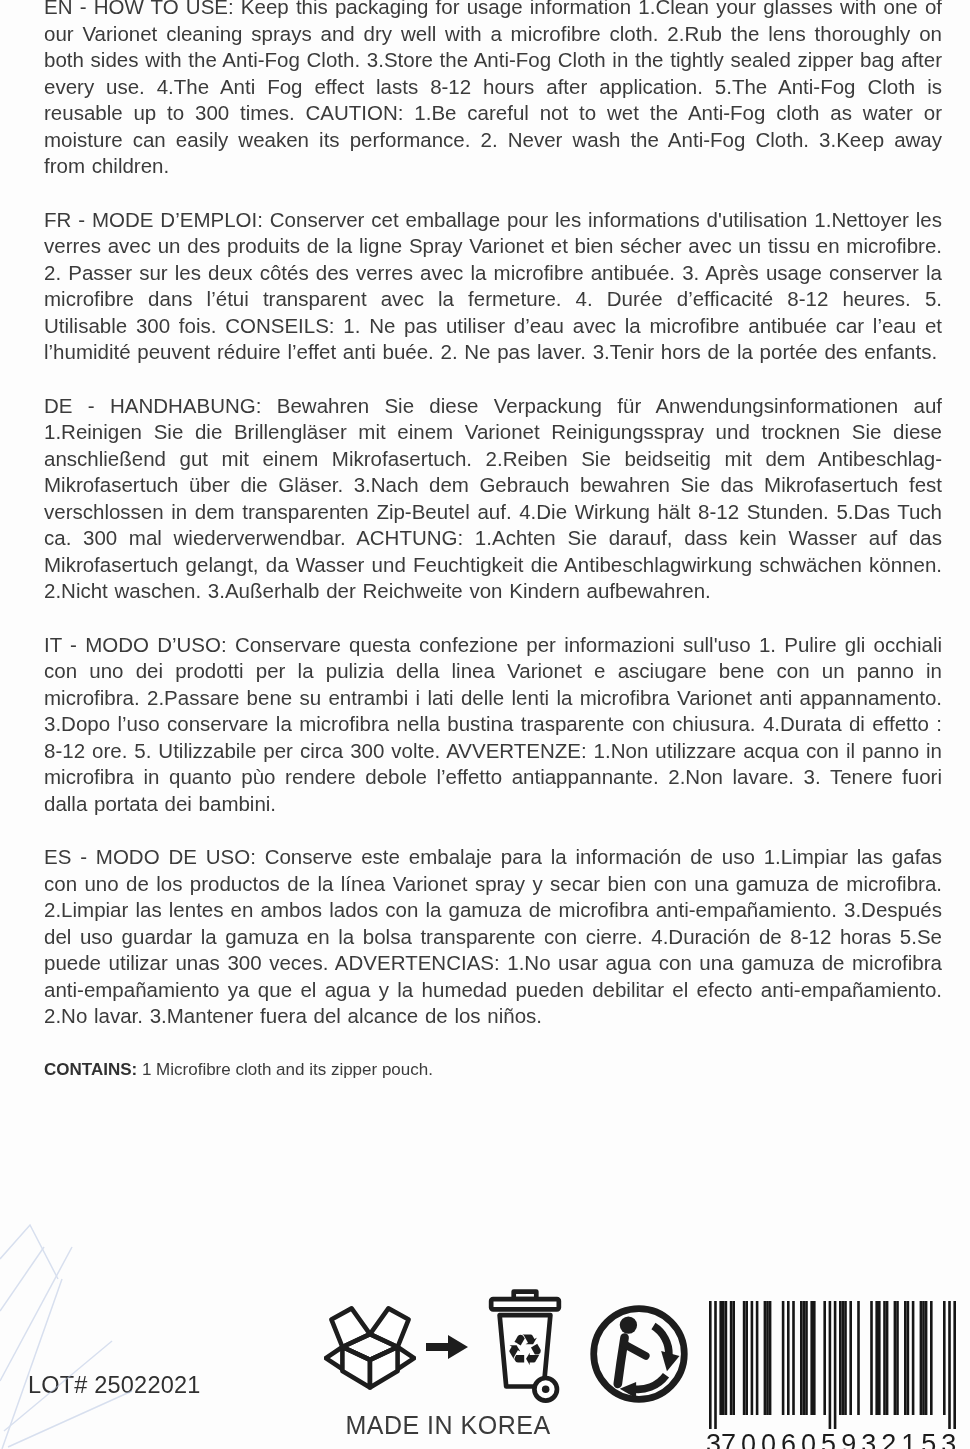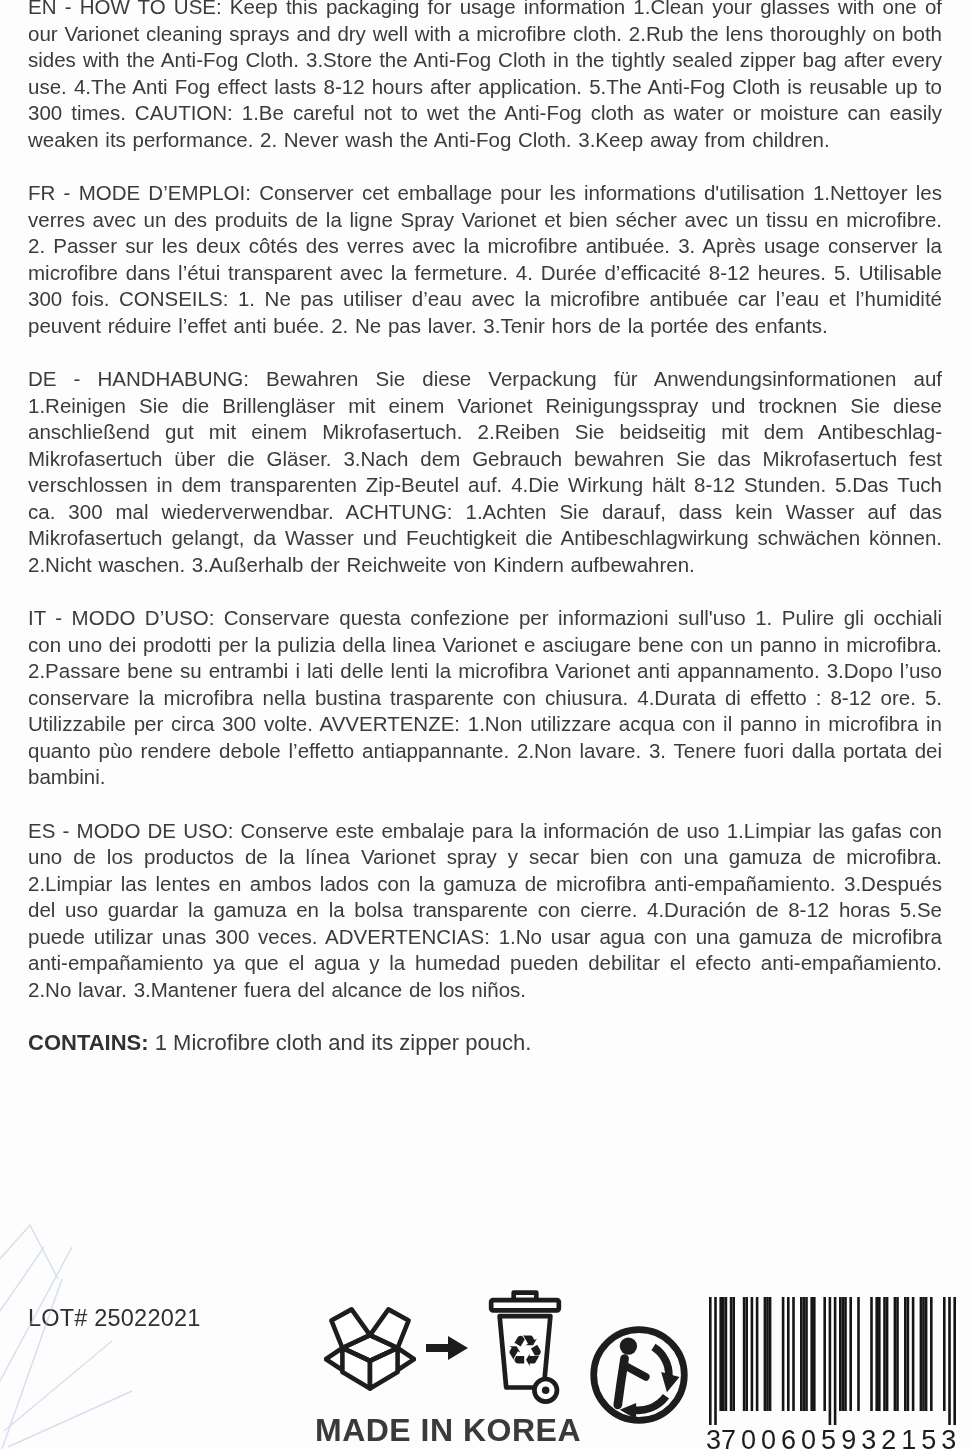--- a/index.html
+++ b/index.html
@@ -2,42 +2,42 @@
 <html><head>
 <meta charset="utf-8">
 <style>
   html,body{margin:0;padding:0;}
   body{
     width:970px;height:1449px;position:relative;overflow:hidden;
     background:#fdfdfd;
     font-family:"Liberation Sans",sans-serif;
     color:#3b3b3b;
   }
-  .sheet{position:absolute;inset:0;}
+  .sheet{position:absolute;inset:0;padding-left:16px;}
   .instructions{padding:0 28px;margin-top:-6px;}
   .instr{
     font-size:20.5px;line-height:26.5px;text-align:justify;
     margin:0 0 27px 0;color:#3b3b3b;word-spacing:1px;
   }
-  .details{padding:0 28px;font-size:22px;line-height:26px;}
+  .details{padding:0 28px;font-size:17px;line-height:26px;}
   .detail{margin:0 0 8px 0;text-align:justify;}
   .detail b{font-weight:700;color:#313131;}
   .bottom{
     position:absolute;left:0;right:0;bottom:0;height:174px;
-    display:flex;align-items:center;
+    display:flex;align-items:flex-start;
   }
   .lot{
     flex:0 0 292px;margin-left:28px;padding-top:34px;
     font-size:23.5px;line-height:30.5px;color:#303030;
     white-space:pre;letter-spacing:0.2px;
   }
   .icons-col{width:256px;margin-top:12px;display:flex;flex-direction:column;align-items:center;}
   .icons-row{display:flex;align-items:center;gap:8px;height:120px;}
   .origin{
-    margin-top:4px;font-weight:700;font-size:32px;color:#3a3a3a;
+    margin-top:4px;font-weight:400;font-size:25px;color:#3a3a3a;
     letter-spacing:0.5px;white-space:nowrap;
   }
   .triman{margin-left:10px;margin-top:26px;}
   .barcode-col{
     margin-left:auto;margin-right:12px;margin-top:26px;
     display:flex;flex-direction:column;align-items:center;width:252px;
   }
   .bdigits{
     width:252px;display:flex;justify-content:space-between;
     font-size:27px;color:#1c1c1c;margin-top:2px;line-height:26px;

